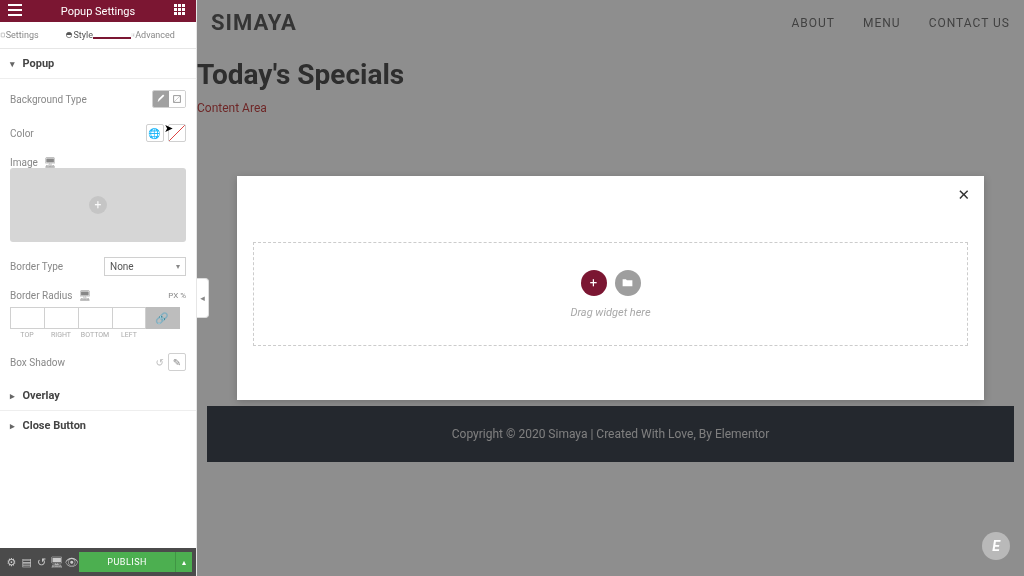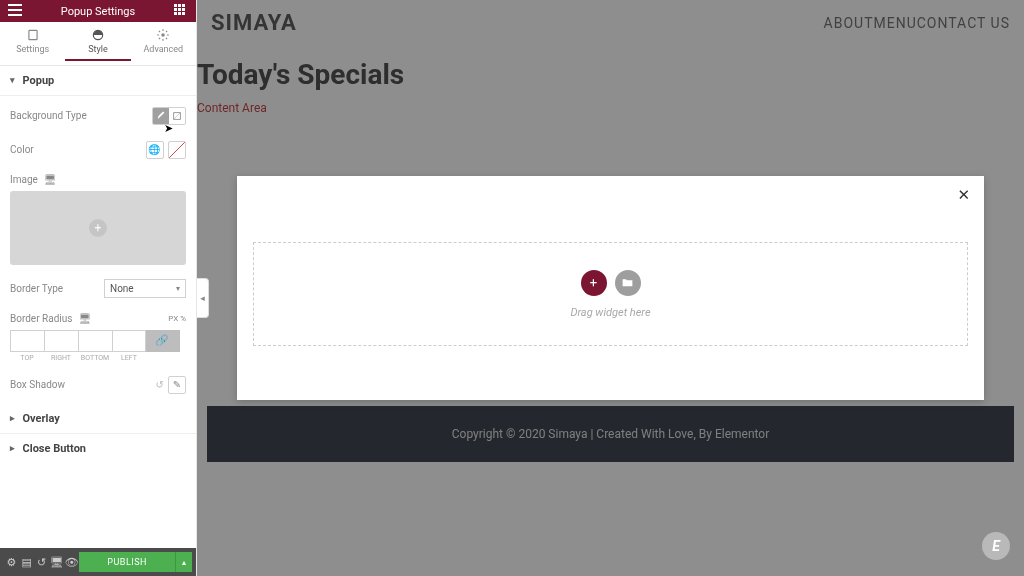--- a/index.html
+++ b/index.html
@@ -8,21 +8,21 @@
 
 
 .sidebar{width:197px;height:100%;background:#fff;display:flex;flex-direction:column;border-right:1px solid #e6e6e6;position:relative;z-index:60;}
 .sb-header{height:22px;background:#7b1632;color:#fff;display:flex;align-items:center;justify-content:center;font-size:11px;position:relative;}
 .sb-header .menu-icon{position:absolute;left:8px;top:4px;width:14px;height:12px;display:flex;flex-direction:column;justify-content:space-between;cursor:pointer;}
 .sb-header .menu-icon span{height:2px;background:#fff;}
 .sb-header .grid-icon{position:absolute;right:8px;top:4px;width:14px;height:14px;display:grid;grid-template-columns:repeat(3,3px);grid-template-rows:repeat(3,3px);gap:1px;cursor:pointer;}
 .sb-header .grid-icon span{background:#fff;}
 
 .tabs{display:flex;border-bottom:1px solid #e6e6e6;}
-.tab{flex:1;display:flex;flex-direction:column;align-items:center;justify-content:center;padding:6px 0 4px;cursor:pointer;font-size:9px;color:#888;line-height:1.3;}
+.tab{flex:1;display:flex;flex-direction:row;align-items:center;justify-content:center;padding:6px 0 4px;cursor:pointer;font-size:9px;color:#888;line-height:1.3;}
 .tab svg{width:14px;height:14px;margin-bottom:2px;}
 .tab.active{color:#555;}
 .tab.active::after{content:"";display:block;height:2px;width:100%;background:#7b1632;margin-top:3px;}
 .tab:not(.active)::after{content:"";display:block;height:2px;width:100%;background:transparent;margin-top:3px;}
 
 .panel-scroll{flex:1;overflow:auto;}
 
 .section-head{display:flex;align-items:center;padding:8px 10px;font-size:11px;font-weight:700;color:#444;border-bottom:1px solid #eee;cursor:pointer;background:#fff;}
 .section-head .caret{margin-right:8px;font-size:9px;color:#666;}
 
@@ -30,21 +30,21 @@
 .ctl-row{display:flex;align-items:center;justify-content:space-between;font-size:10px;color:#888;margin-bottom:14px;min-height:20px;}
 .ctl-row .label{flex:1;}
 .bg-type-toggle{display:flex;border:1px solid #d0d0d0;border-radius:2px;overflow:hidden;}
 .bg-type-toggle .opt{width:16px;height:16px;display:flex;align-items:center;justify-content:center;cursor:pointer;font-size:10px;color:#888;background:#fff;}
 .bg-type-toggle .opt.active{background:#a0a0a0;color:#fff;}
 
 .color-ctlgroup{display:flex;gap:4px;align-items:center;}
 .globe-btn{width:18px;height:18px;border:1px solid #d0d0d0;border-radius:2px;display:flex;align-items:center;justify-content:center;font-size:10px;color:#888;cursor:pointer;}
 .color-swatch{width:18px;height:18px;border:1px solid #d0d0d0;border-radius:2px;background:linear-gradient(135deg,#fff 47%,#d44 48%,#d44 52%,#fff 53%);cursor:pointer;}
 
-.image-row{display:flex;align-items:center;font-size:10px;color:#888;margin-bottom:6px;}
+.image-row{display:flex;align-items:center;font-size:10px;color:#888;}
 .image-row .resp{margin-left:6px;font-size:10px;}
 .image-drop{width:100%;height:74px;border-radius:3px;background:#d6d6d6;display:flex;align-items:center;justify-content:center;color:#fff;cursor:pointer;margin-bottom:14px;}
 .image-drop .plus{width:18px;height:18px;border-radius:50%;background:#c4c4c4;color:#fff;display:flex;align-items:center;justify-content:center;font-size:12px;opacity:.9;}
 
 .select{border:1px solid #d0d0d0;border-radius:0;background:#fff;font-size:10px;color:#555;padding:3px 5px;width:82px;display:flex;align-items:center;justify-content:space-between;cursor:pointer;}
 .select .arrow{font-size:8px;color:#888;}
 
 .radius-head{display:flex;align-items:center;justify-content:space-between;font-size:10px;color:#888;margin-bottom:6px;}
 .radius-head .unit{font-size:8px;color:#888;}
 .radius-head .resp{margin-left:6px;}
@@ -67,21 +67,21 @@
 
 
 .collapse-handle{position:absolute;left:197px;top:278px;width:12px;height:40px;background:#fff;border:1px solid #ddd;border-left:none;border-radius:0 4px 4px 0;display:flex;align-items:center;justify-content:center;font-size:9px;color:#888;cursor:pointer;z-index:60;}
 
 
 .canvas{flex:1;position:relative;overflow:hidden;}
 .canvas-dim{position:absolute;inset:0;background:rgba(50,50,50,.55);z-index:30;}
 
 .site-header{position:absolute;top:0;left:0;right:0;height:45px;display:flex;align-items:center;padding:0 14px;z-index:20;}
 .logo{font-size:22px;font-weight:700;color:#3a3a3a;letter-spacing:1px;}
-.nav{margin-left:auto;display:flex;font-size:14px;color:#555;letter-spacing:1px;}
+.nav{margin-left:auto;display:flex;gap:28px;font-size:12px;color:#555;letter-spacing:1px;}
 .nav a{cursor:pointer;}
 
 .page{position:absolute;top:46px;left:0;right:0;bottom:0;padding:12px 0;z-index:20;}
 .page h1{font-size:28px;font-weight:700;color:#2a2a2a;margin-bottom:10px;}
 .page .ca{font-size:12px;color:#b91c1c;}
 
 .site-footer{position:absolute;left:10px;right:10px;bottom:114px;background:#151d2b;height:56px;display:flex;align-items:center;justify-content:center;color:#ddd;font-size:12px;z-index:20;}
 .page-bottom{position:absolute;left:0;right:0;bottom:0;height:114px;background:#fff;z-index:15;}
 
 

